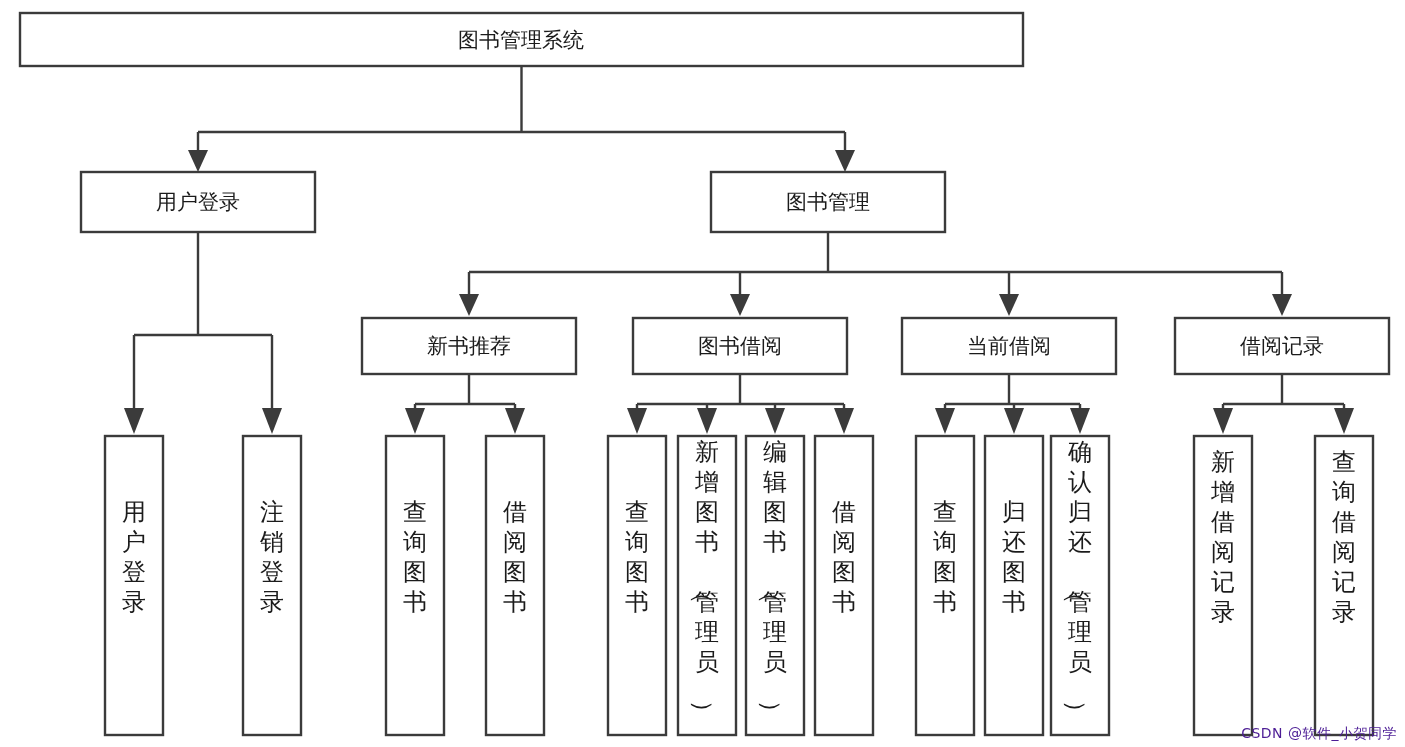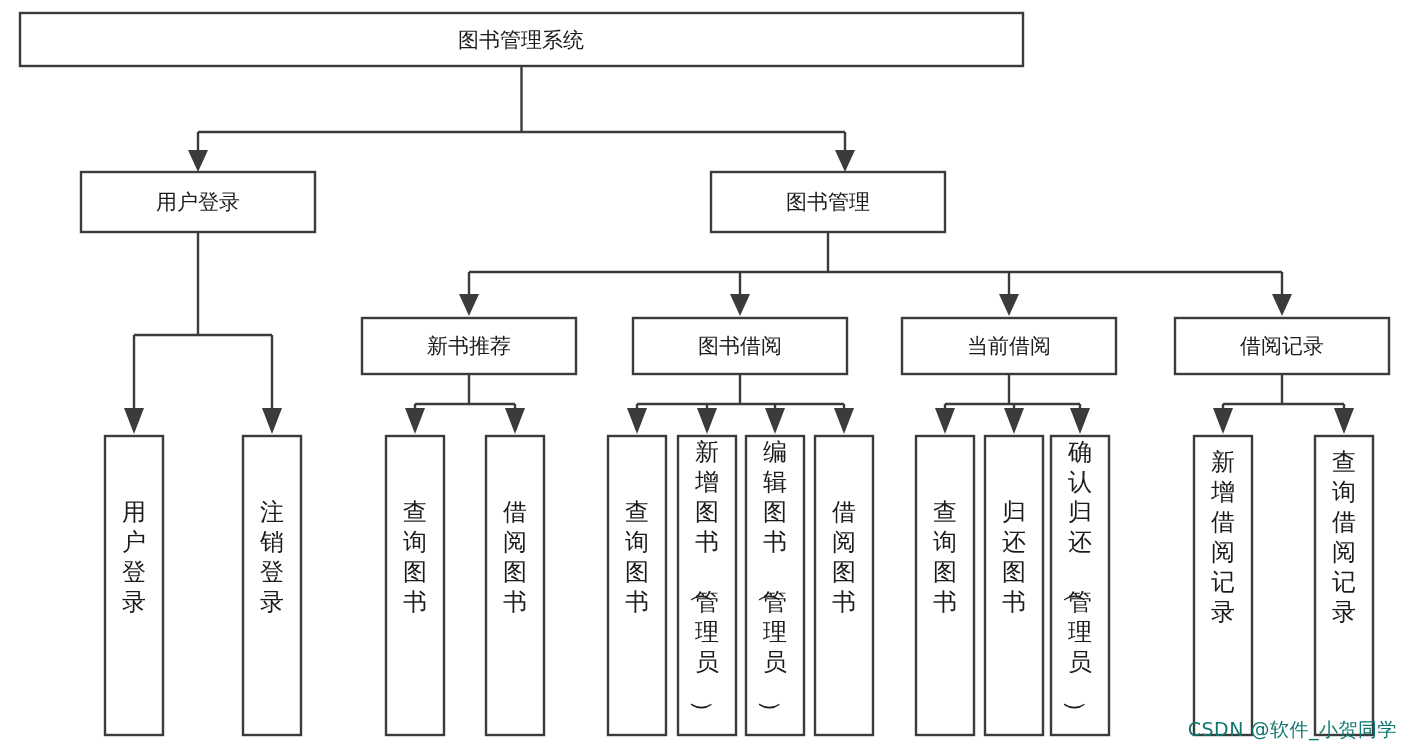--- a/index.html
+++ b/index.html
@@ -54,22 +54,22 @@
   }
   .arrow-head {
     fill: #3b3b3b;
     stroke: none;
   }
   .watermark {
     position: absolute;
     right: 8px;
     bottom: 4px;
     font-family: "DejaVu Sans", "Liberation Sans", sans-serif;
-    font-size: 19px;
-    color: #0f766e;
+    font-size: 14px;
+    color: #4c1d95;
     white-space: nowrap;
     letter-spacing: 0.5px;
     pointer-events: none;
   }
 </style>
 </head>
 <body>
 
 <div id="diagram-root">
 

